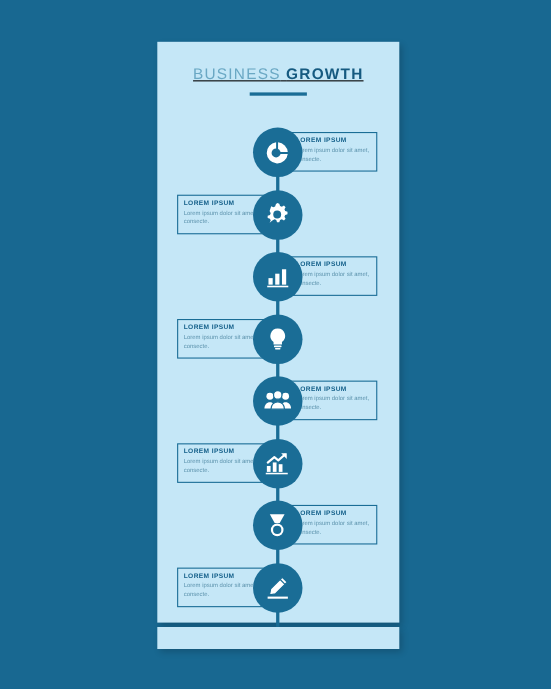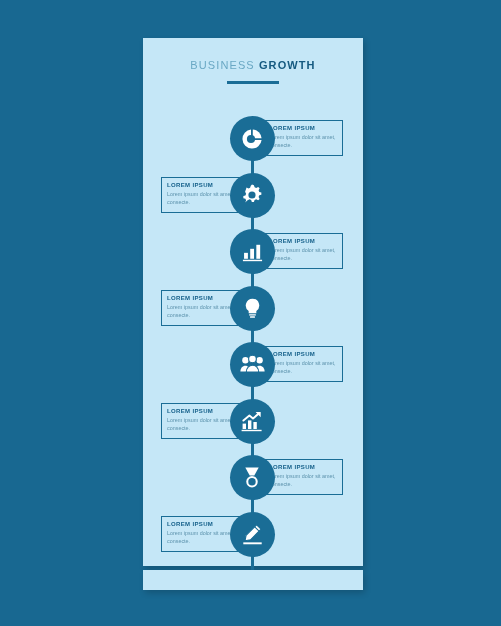--- a/index.html
+++ b/index.html
@@ -38,24 +38,25 @@
 
   
   #header {
     position: absolute;
     left: 0;
     top: 22px;
     width: 100%;
     text-align: center;
   }
   #title-line {
-    font-size: 11px;
+    font-size: 14px;
     letter-spacing: 1.1px;
     white-space: nowrap;
     line-height: 1;
+    text-decoration: underline;
   }
   .title-light {
     color: #6aa8c4;
     font-weight: 300;
     font-family: "Liberation Sans", sans-serif;
   }
   .title-bold {
     color: #155a80;
     font-weight: bold;
   }

